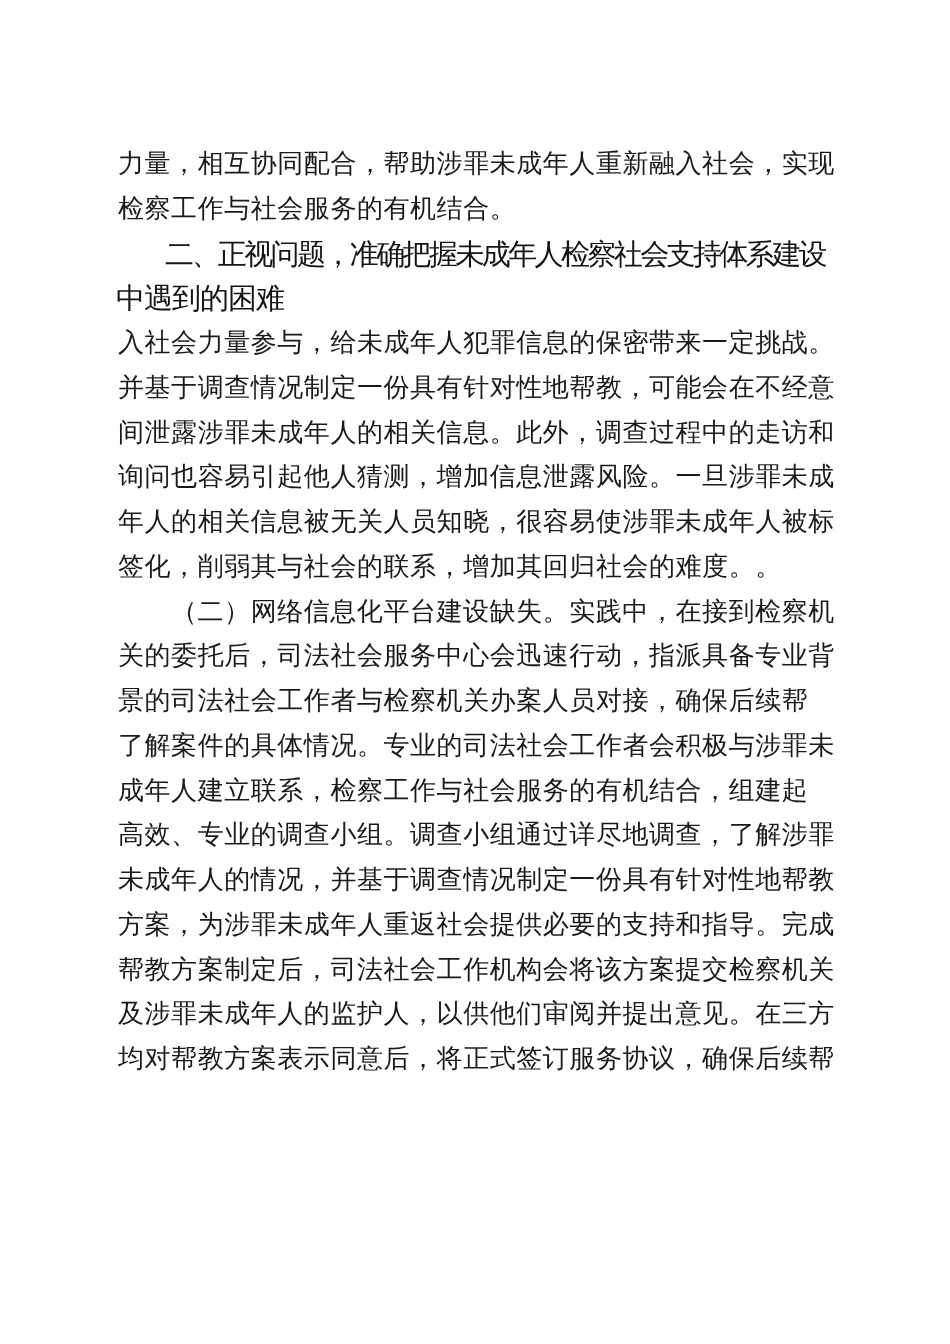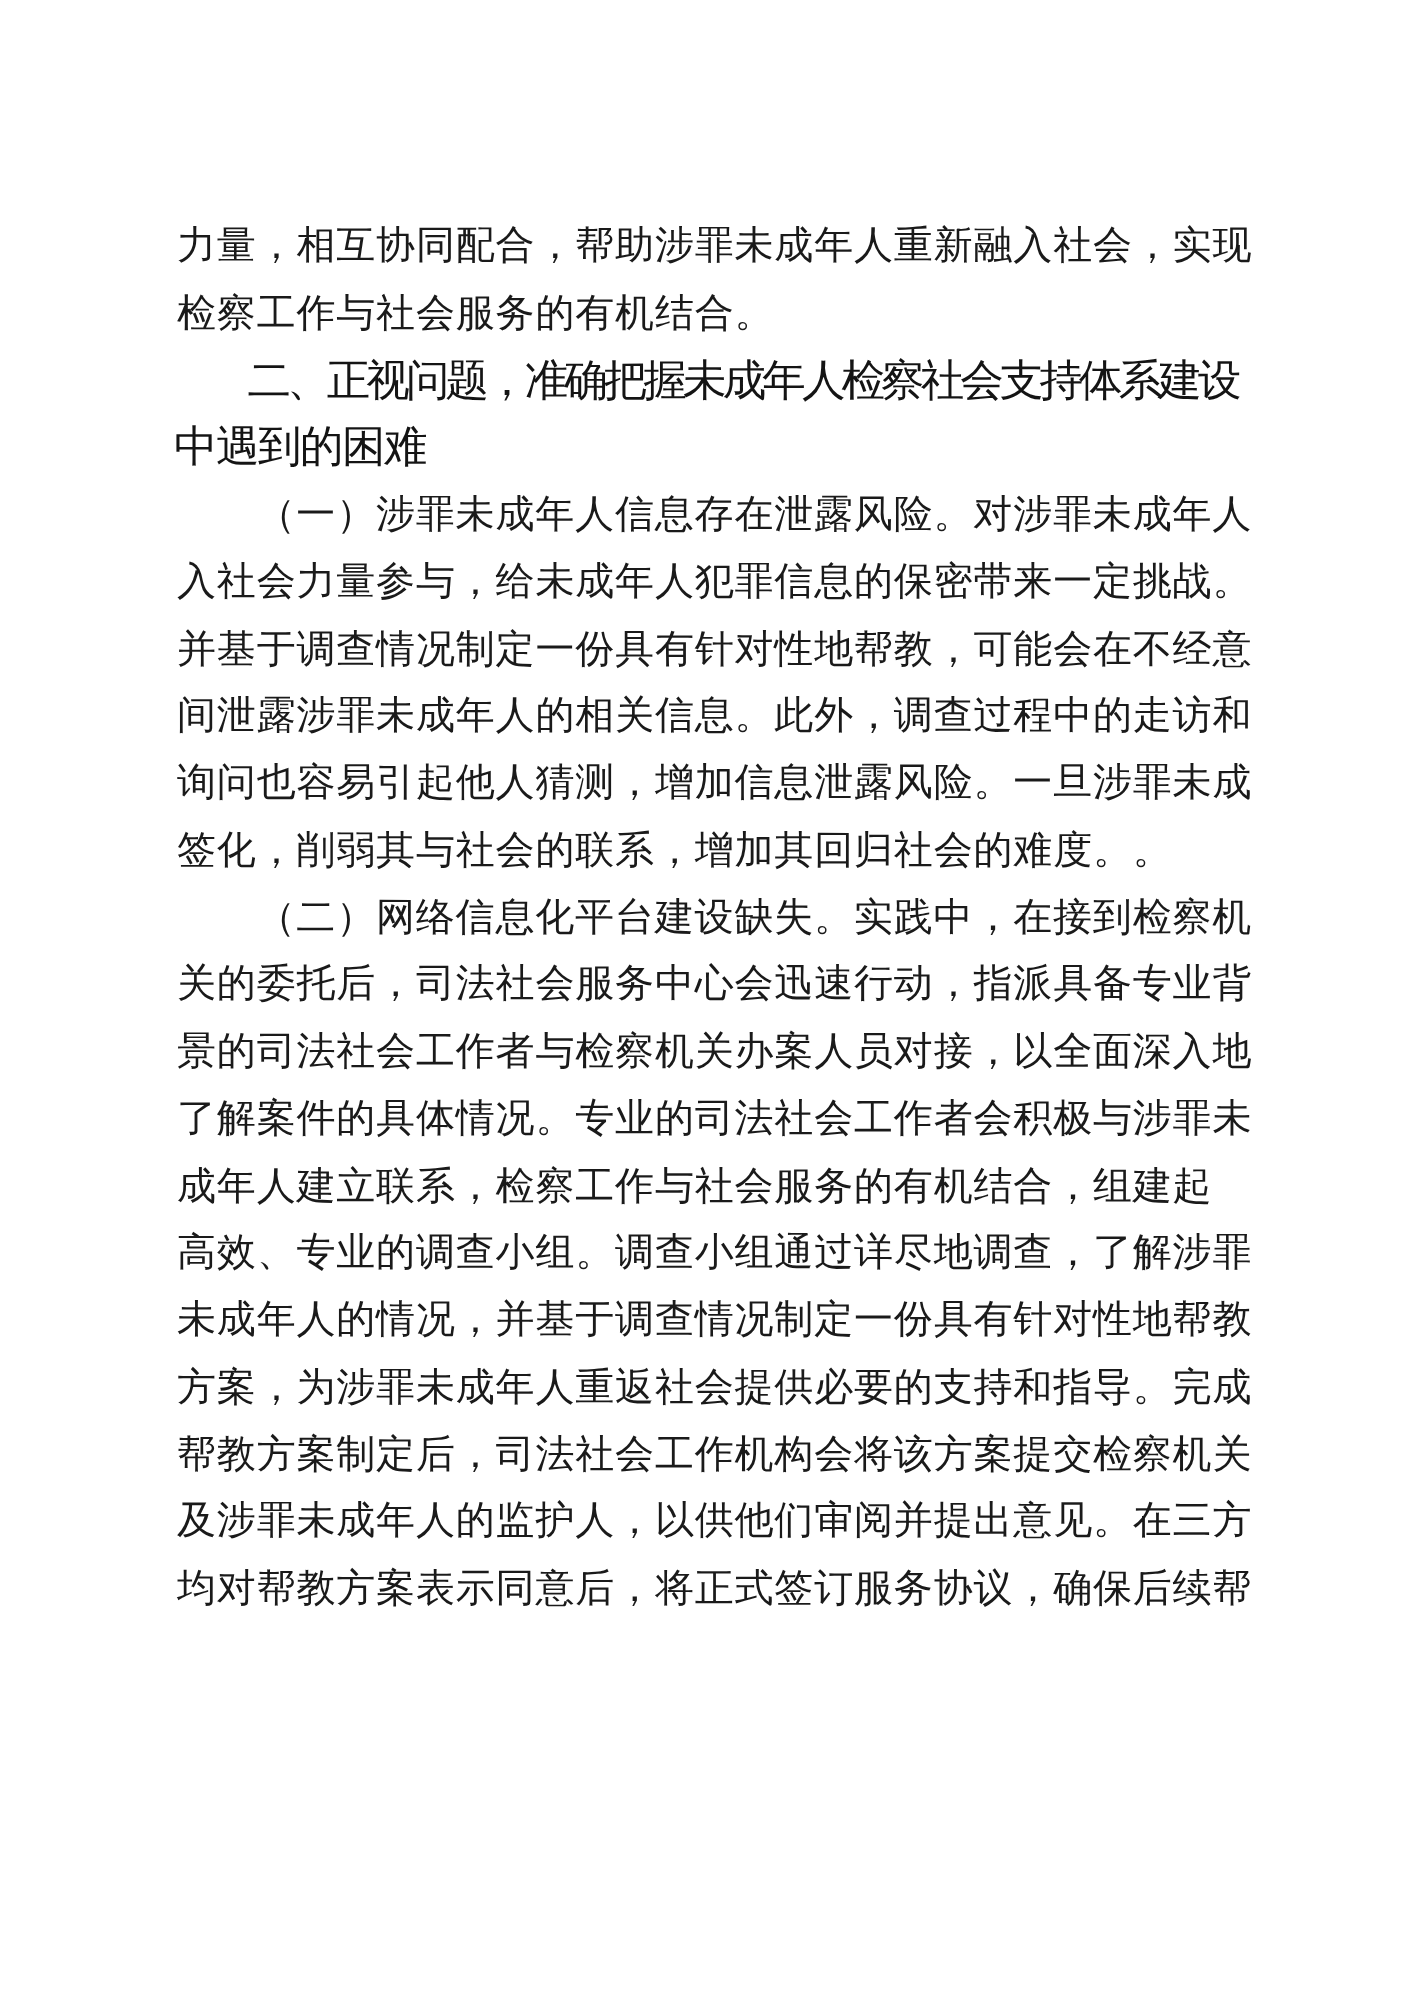--- a/index.html
+++ b/index.html
@@ -61,29 +61,29 @@
 </style>
 </head>
 <body>
 
 <div class="page">
   <div class="content">
     <div class="line body-line">力量，相互协同配合，帮助涉罪未成年人重新融入社会，实现</div>
     <div class="line body-line">检察工作与社会服务的有机结合。</div>
     <div class="line heading-line heading-first">二、正视问题，准确把握未成年人检察社会支持体系建设</div>
     <div class="line heading-line heading-cont">中遇到的困难</div>
-    <div class="line body-line indent-2">（一）涉罪未成年人信息存在泄露风险。对涉罪未成年人</div>
     <div class="line body-line">入社会力量参与，给未成年人犯罪信息的保密带来一定挑战。</div>
     <div class="line body-line">并基于调查情况制定一份具有针对性地帮教，可能会在不经意</div>
     <div class="line body-line">间泄露涉罪未成年人的相关信息。此外，调查过程中的走访和</div>
     <div class="line body-line">询问也容易引起他人猜测，增加信息泄露风险。一旦涉罪未成</div>
+    <div class="line body-line">年人的相关信息被无关人员知晓，很容易使涉罪未成年人被标</div>
     <div class="line body-line">签化，削弱其与社会的联系，增加其回归社会的难度。。</div>
     <div class="line body-line indent-2">（二）网络信息化平台建设缺失。实践中，在接到检察机</div>
     <div class="line body-line">关的委托后，司法社会服务中心会迅速行动，指派具备专业背</div>
-    <div class="line body-line">景的司法社会工作者与检察机关办案人员对接，以全面深入地</div>
+    <div class="line body-line">景的司法社会工作者与检察机关办案人员对接，确保后续帮</div>
     <div class="line body-line">了解案件的具体情况。专业的司法社会工作者会积极与涉罪未</div>
     <div class="line body-line">成年人建立联系，检察工作与社会服务的有机结合，组建起</div>
     <div class="line body-line">高效、专业的调查小组。调查小组通过详尽地调查，了解涉罪</div>
     <div class="line body-line">未成年人的情况，并基于调查情况制定一份具有针对性地帮教</div>
     <div class="line body-line">方案，为涉罪未成年人重返社会提供必要的支持和指导。完成</div>
     <div class="line body-line">帮教方案制定后，司法社会工作机构会将该方案提交检察机关</div>
     <div class="line body-line">及涉罪未成年人的监护人，以供他们审阅并提出意见。在三方</div>
     <div class="line body-line">均对帮教方案表示同意后，将正式签订服务协议，确保后续帮</div>
   </div>
 </div>

